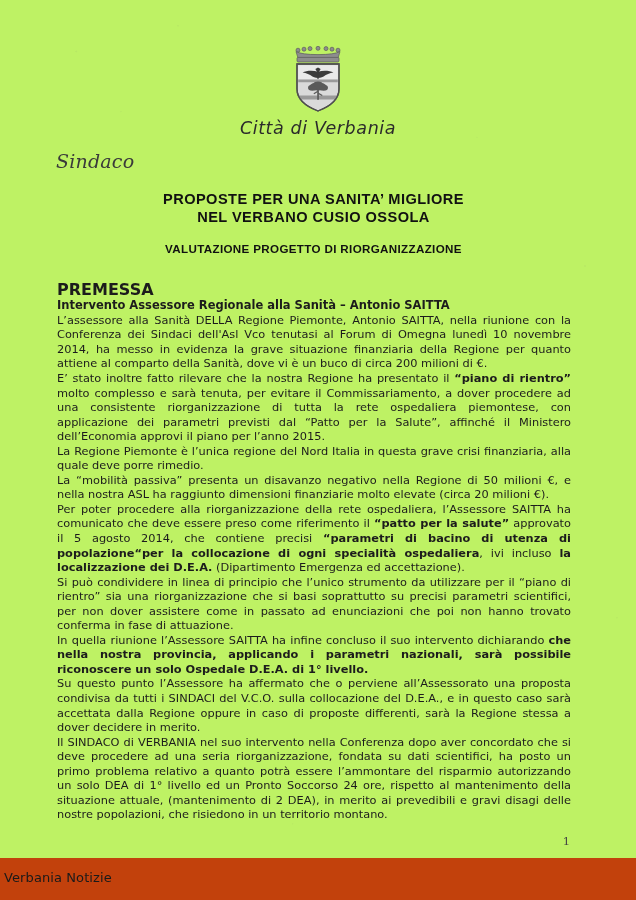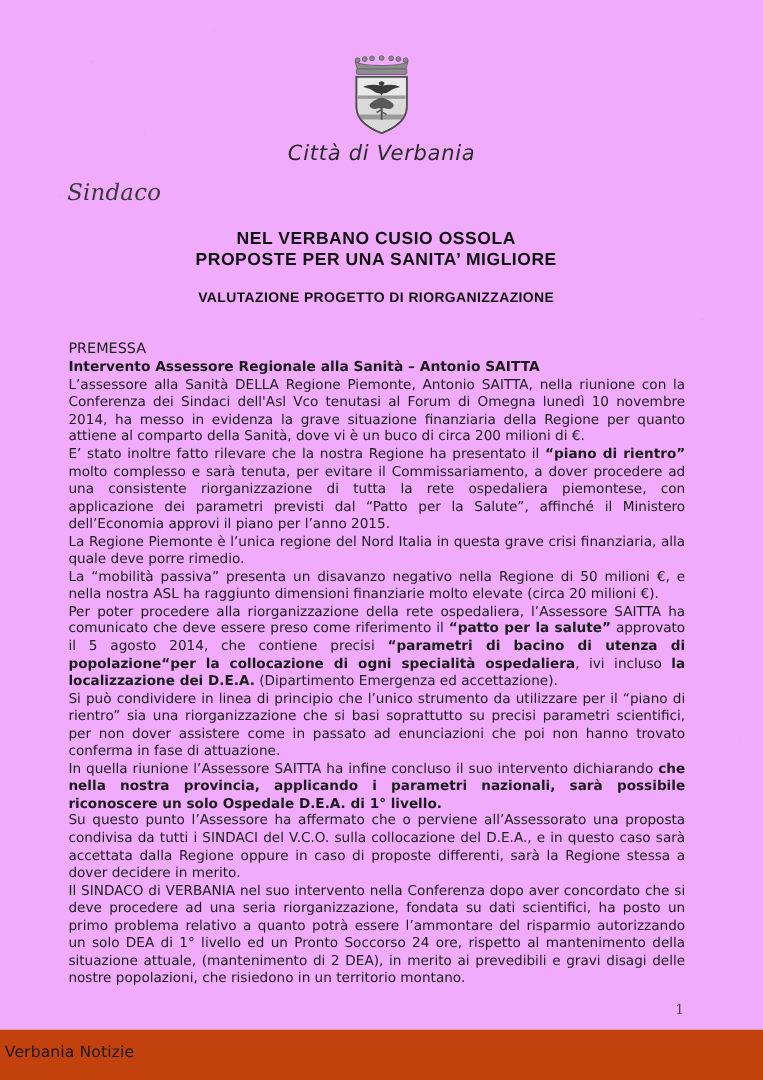--- a/index.html
+++ b/index.html
@@ -17,21 +17,21 @@
     position: relative;
   }
 
   
   .page-sheet {
     position: absolute;
     left: 0;
     top: 0;
     width: 636px;
     height: 858px;
-    background: #f0abfc;
+    background: #bef264;
     box-sizing: border-box;
     overflow: hidden;
   }
 
   
   .scan-noise {
     position: absolute;
     inset: 0;
     pointer-events: none;
     opacity: 0.5;
@@ -125,22 +125,22 @@
     font-size: 11.35px;
     line-height: 14.55px;
     color: #1c1c1c;
   }
   .body-col p {
     margin: 0;
     text-align: justify;
     text-justify: inter-word;
   }
   .lead-head {
-    font-weight: normal;
-    font-size: 12px;
+    font-weight: bold;
+    font-size: 16px;
     line-height: 14.6px;
     text-align: right;
   }
   .lead-head-sub {
     font-weight: bold;
     font-size: 11.5px;
     line-height: 15.2px;
     text-align: center;
   }
   b { font-weight: bold; }
@@ -225,22 +225,22 @@
 
       <path d="M10 18 H52 V43 Q52 57 31 65 Q10 57 10 43 Z" fill="none" stroke="#4f4f4f" stroke-width="1.3"></path>
     </svg>
   </div>
 
   <div class="city-name">Città di Verbania</div>
 
   <div class="sindaco">Sindaco</div>
 
   <div class="title-block">
+    <div class="doc-title">PROPOSTE PER UNA SANITA’  MIGLIORE</div>
     <div class="doc-title">NEL VERBANO CUSIO OSSOLA</div>
-    <div class="doc-title">PROPOSTE PER UNA SANITA’  MIGLIORE</div>
   </div>
 
   <div class="subtitle-block">
     <div class="doc-subtitle">VALUTAZIONE  PROGETTO DI  RIORGANIZZAZIONE</div>
   </div>
 
   <div class="body-col">
 
     <p class="lead-head">PREMESSA</p>
 

